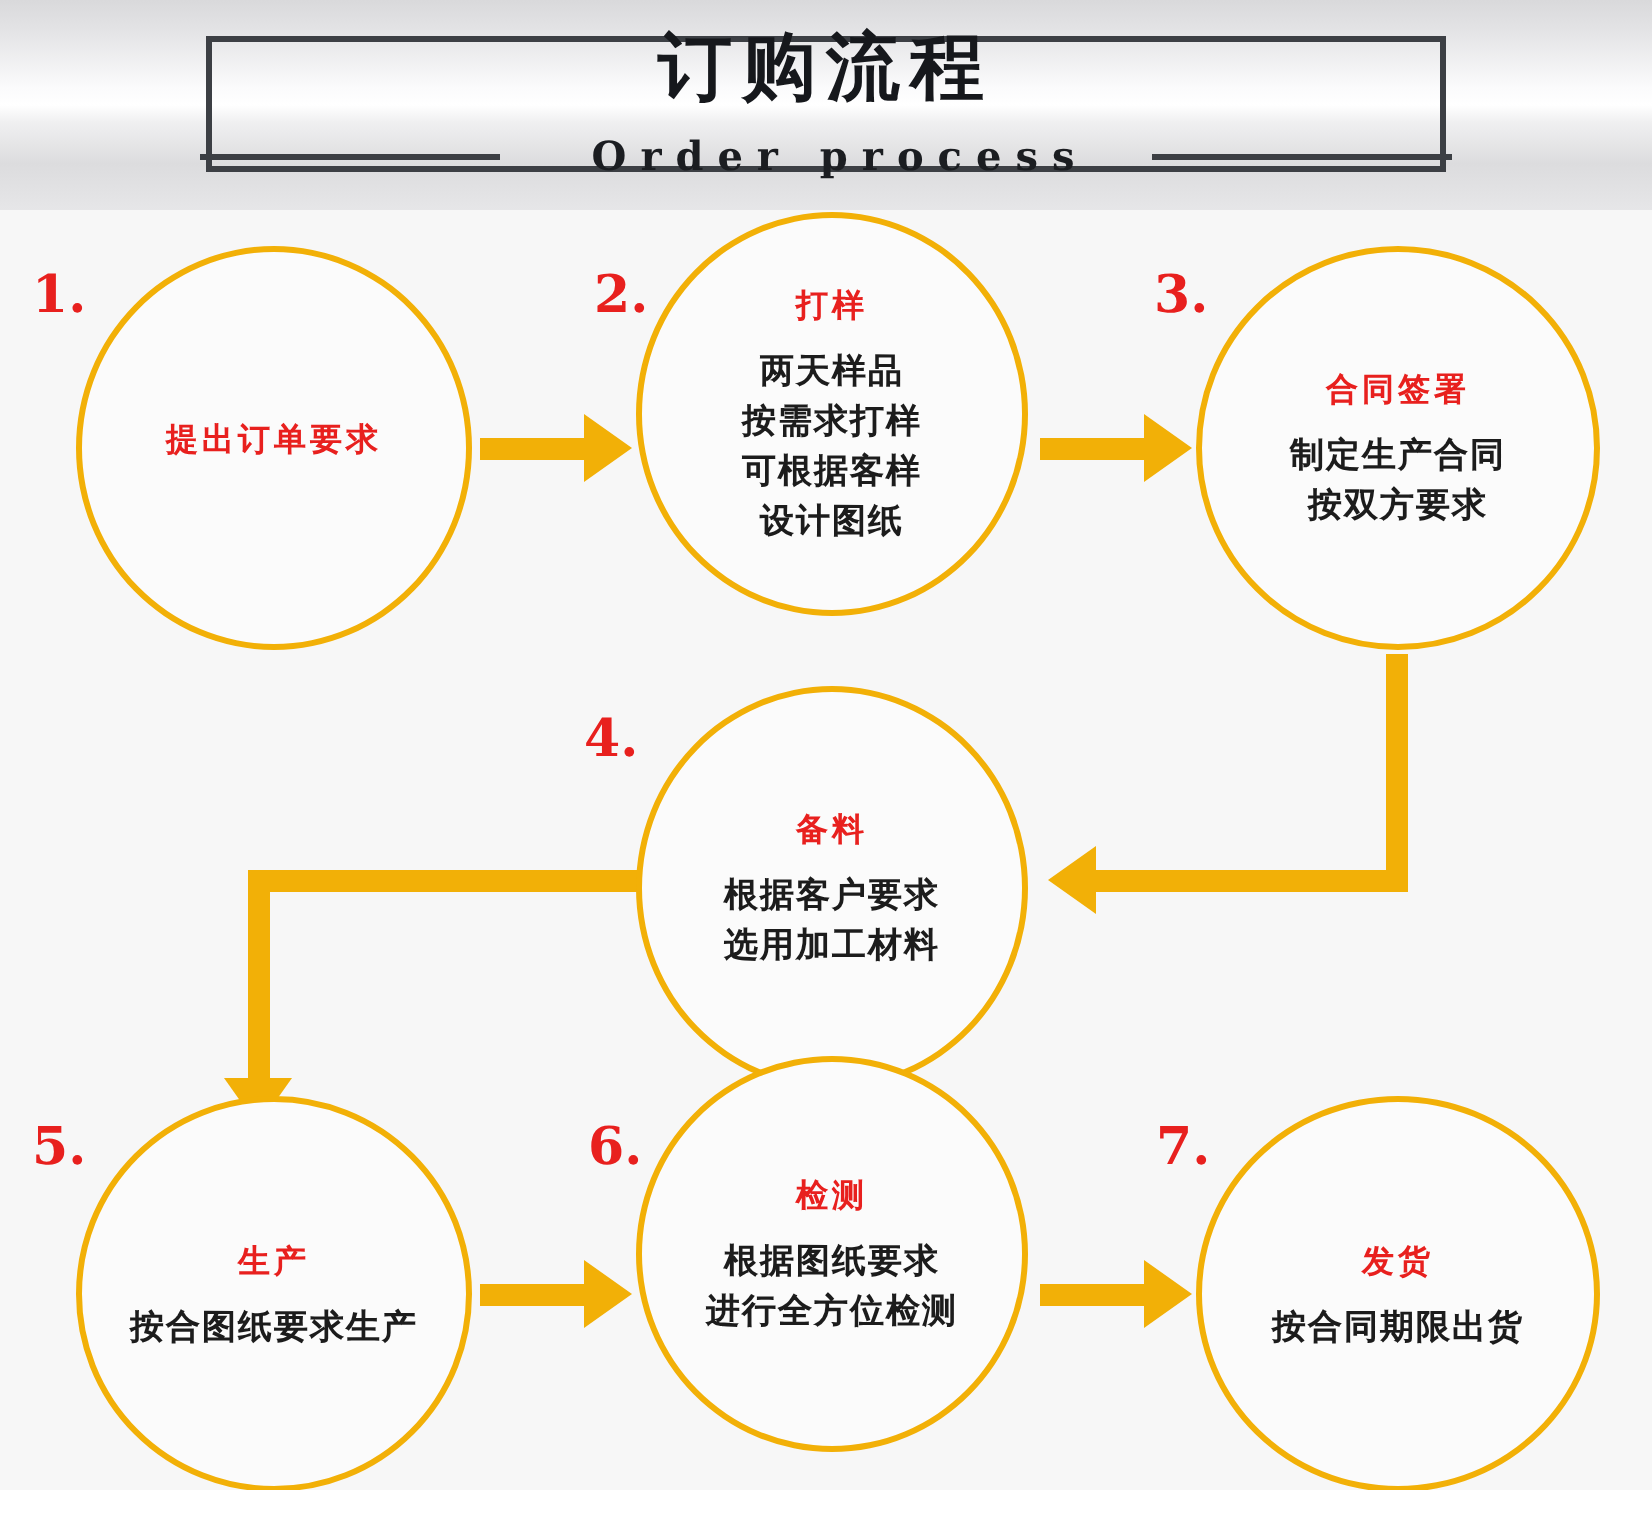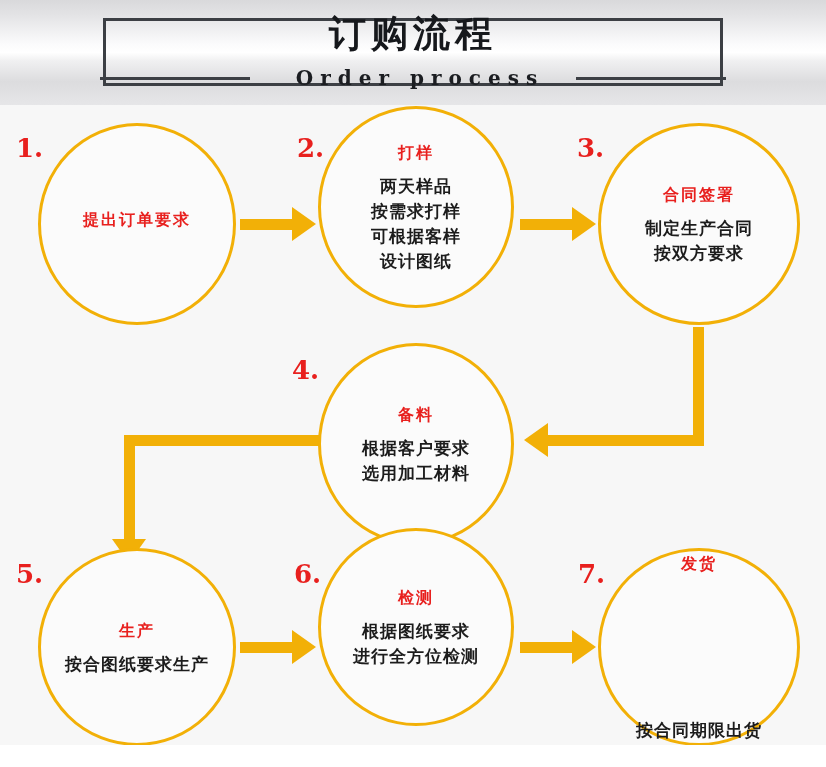--- a/index.html
+++ b/index.html
@@ -128,21 +128,21 @@
     white-space: nowrap;
   }
 
   
   #node-1 { left: 38px;  top: 18px;  width: 198px; height: 202px; }
   #node-2 { left: 318px; top: 1px;  width: 196px; height: 202px; }
   #node-3 { left: 598px; top: 18px;  width: 202px; height: 202px; }
   #node-4 { left: 318px; top: 238px; width: 196px; height: 202px; }
   #node-5 { left: 38px;  top: 443px; width: 198px; height: 198px; }
   #node-6 { left: 318px; top: 423px; width: 196px; height: 198px; }
-  #node-7 { left: 598px; top: 443px; width: 202px; height: 198px; justify-content: space-between; }
+  #node-7 { left: 598px; top: 443px; width: 202px; height: 198px; }
 
   #num-1 { left: 16px;  top: 30px; }
   #num-2 { left: 297px; top: 30px; }
   #num-3 { left: 577px; top: 30px; }
   #num-4 { left: 292px; top: 252px; }
   #num-5 { left: 16px;  top: 456px; }
   #num-6 { left: 294px; top: 456px; }
   #num-7 { left: 578px; top: 456px; }
 
   

